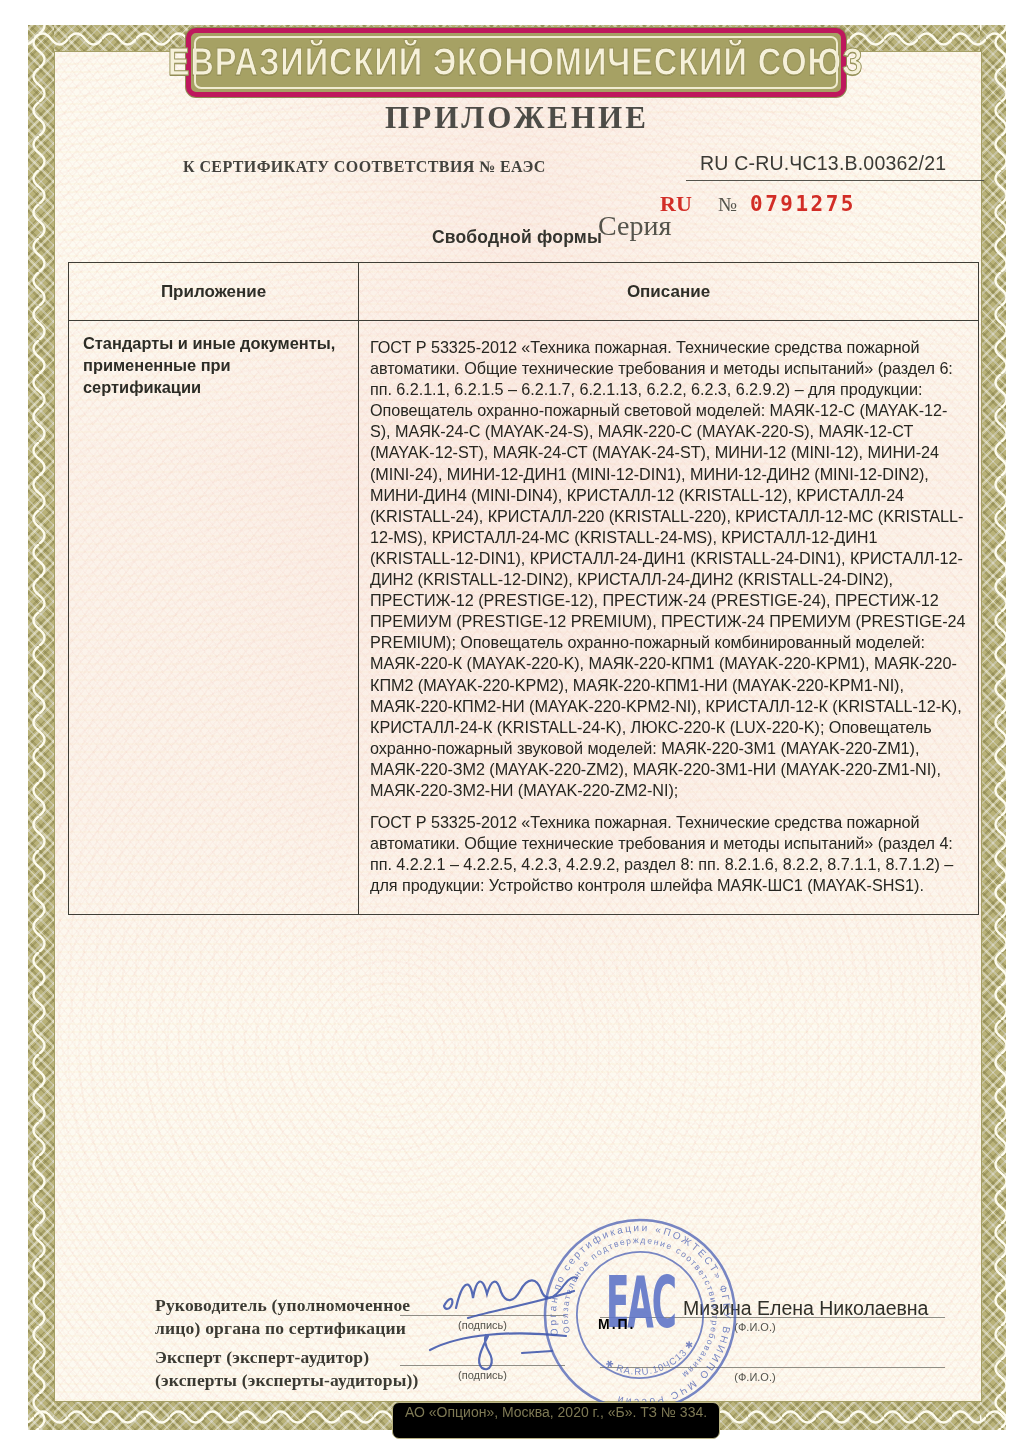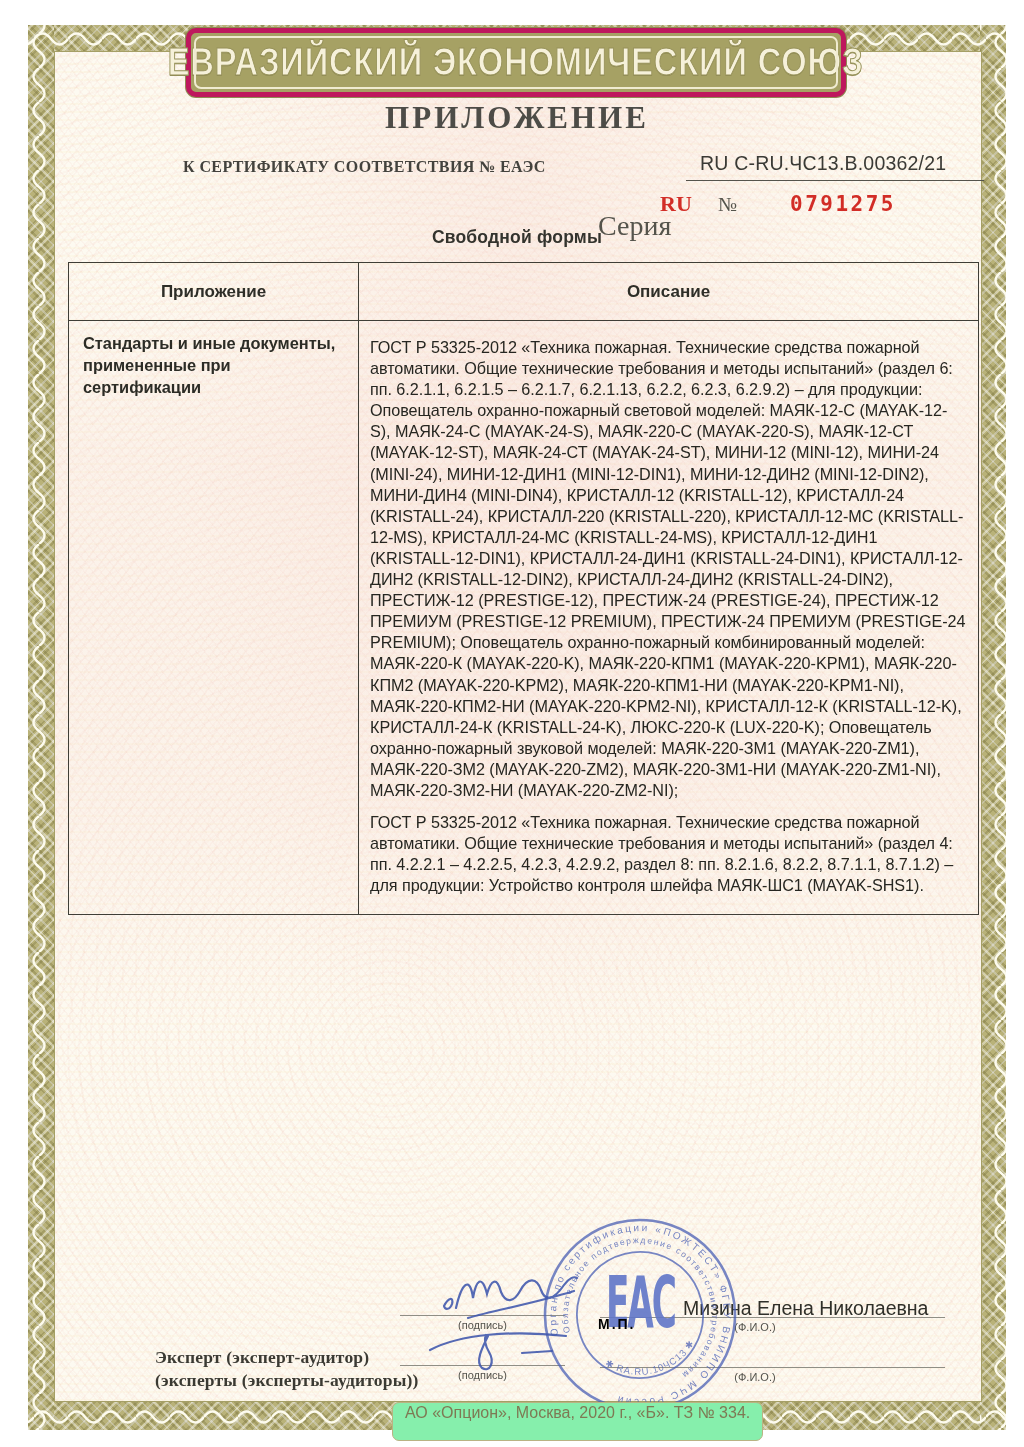--- a/index.html
+++ b/index.html
@@ -46,21 +46,21 @@
   .cert-number-box{position:absolute;left:686px;top:152px;width:298px;
     border-bottom:1.5px solid #55544c;padding-bottom:5px;}
   .cert-number{font-size:19.5px;color:#3a3a35;padding-left:14px;letter-spacing:.2px;}
   .series-label{position:absolute;left:598px;top:210px;font-family:"Liberation Serif",serif;
     font-size:28px;color:#55544c;}
   .series-value{position:absolute;left:660px;top:191px;font-family:"Liberation Serif",serif;
     font-weight:bold;font-size:22px;color:#d22d26;}
   .number-sign{position:absolute;left:718px;top:193px;font-family:"Liberation Serif",serif;
     font-size:20px;color:#55544c;}
   .form-number{position:absolute;left:750px;top:192px;font-family:"DejaVu Sans Mono",monospace;
-    font-weight:bold;font-size:21px;color:#d22d26;letter-spacing:2.5px;margin-left:40px;}
+    font-weight:bold;font-size:21px;color:#d22d26;letter-spacing:2.5px;}
   .form-type{position:absolute;left:54px;top:227px;width:926px;text-align:center;
     font-weight:bold;font-size:17.5px;color:#33332d;letter-spacing:.2px;}
   
   .cert-table{position:absolute;left:68px;top:262px;width:911px;height:651px;
     border-collapse:collapse;table-layout:fixed;z-index:2;}
   .cert-table th,.cert-table td{border:1.6px solid #3f3e37;}
   .cert-table th{height:55px;font-size:17px;font-weight:bold;color:#2e2e28;text-align:center;}
   .col-appendix{width:290px;}
   .cell-appendix{vertical-align:top;padding:11px 14px;font-weight:bold;font-size:16.4px;
     line-height:22px;color:#2c2c26;}
@@ -91,22 +91,22 @@
   .eac-mark{position:absolute;left:606px;top:1268px;z-index:2;font-family:"DejaVu Sans",sans-serif;
     font-weight:bold;font-size:66px;line-height:1;color:#6076c8;letter-spacing:-4px;
     transform:scaleX(.52) scaleY(1.08);transform-origin:left top;opacity:.9;}
   .mp-mark{position:absolute;left:598px;top:1316px;z-index:4;font-family:Liberation Sans, sans-serif;
     font-weight:bold;font-size:14px;letter-spacing:2px;color:#000000;}
   .handsig{position:absolute;z-index:4;}
   .handsig-1{left:440px;top:1260px;}
   .handsig-2{left:424px;top:1326px;}
   
   .print-info{position:absolute;left:392px;top:1402px;z-index:7;padding:1px 12px 18px 12px;
-    background:#86efac;border:1px solid #b9b383;border-radius:7px;
-    font-size:16px;color:#7e7954;white-space:nowrap;}
+    background:#000000;border:1px solid #b9b383;border-radius:7px;
+    font-size:14px;color:#7e7954;white-space:nowrap;}
 </style>
 </head>
 <body>
 
 <div class="page">
 
   <div class="band band-top"></div>
   <div class="band band-bottom"></div>
   <div class="band band-left"></div>
   <div class="band band-right"></div>
@@ -160,20 +160,21 @@
         <td class="cell-description">
           <div class="desc-wrap">
             <p>ГОСТ Р 53325-2012 «Техника пожарная. Технические средства пожарной автоматики. Общие технические требования и методы испытаний» (раздел 6: пп. 6.2.1.1, 6.2.1.5 – 6.2.1.7, 6.2.1.13, 6.2.2, 6.2.3, 6.2.9.2) – для продукции: Оповещатель охранно-пожарный световой моделей: МАЯК-12-С (MAYAK-12-S), МАЯК-24-С (MAYAK-24-S), МАЯК-220-С (MAYAK-220-S), МАЯК-12-СТ (MAYAK-12-ST), МАЯК-24-СТ (MAYAK-24-ST), МИНИ-12 (MINI-12), МИНИ-24 (MINI-24), МИНИ-12-ДИН1 (MINI-12-DIN1), МИНИ-12-ДИН2 (MINI-12-DIN2), МИНИ-ДИН4 (MINI-DIN4), КРИСТАЛЛ-12 (KRISTALL-12), КРИСТАЛЛ-24 (KRISTALL-24), КРИСТАЛЛ-220 (KRISTALL-220), КРИСТАЛЛ-12-МС (KRISTALL-12-MS), КРИСТАЛЛ-24-МС (KRISTALL-24-MS), КРИСТАЛЛ-12-ДИН1 (KRISTALL-12-DIN1), КРИСТАЛЛ-24-ДИН1 (KRISTALL-24-DIN1), КРИСТАЛЛ-12-ДИН2 (KRISTALL-12-DIN2), КРИСТАЛЛ-24-ДИН2 (KRISTALL-24-DIN2), ПРЕСТИЖ-12 (PRESTIGE-12), ПРЕСТИЖ-24 (PRESTIGE-24), ПРЕСТИЖ-12 ПРЕМИУМ (PRESTIGE-12 PREMIUM), ПРЕСТИЖ-24 ПРЕМИУМ (PRESTIGE-24 PREMIUM); Оповещатель охранно-пожарный комбинированный моделей: МАЯК-220-К (MAYAK-220-K), МАЯК-220-КПМ1 (MAYAK-220-KPM1), МАЯК-220-КПМ2 (MAYAK-220-KPM2), МАЯК-220-КПМ1-НИ (MAYAK-220-KPM1-NI), МАЯК-220-КПМ2-НИ (MAYAK-220-KPM2-NI), КРИСТАЛЛ-12-К (KRISTALL-12-K), КРИСТАЛЛ-24-К (KRISTALL-24-K), ЛЮКС-220-К (LUX-220-K); Оповещатель охранно-пожарный звуковой моделей: МАЯК-220-ЗМ1 (MAYAK-220-ZM1), МАЯК-220-ЗМ2 (MAYAK-220-ZM2), МАЯК-220-ЗМ1-НИ (MAYAK-220-ZM1-NI), МАЯК-220-ЗМ2-НИ (MAYAK-220-ZM2-NI);</p>
             <p>ГОСТ Р 53325-2012 «Техника пожарная. Технические средства пожарной автоматики. Общие технические требования и методы испытаний» (раздел 4: пп. 4.2.2.1 – 4.2.2.5, 4.2.3, 4.2.9.2, раздел 8: пп. 8.2.1.6, 8.2.2, 8.7.1.1, 8.7.1.2) – для продукции: Устройство контроля шлейфа МАЯК-ШС1 (MAYAK-SHS1).</p>
           </div>
         </td>
       </tr>
     </tbody>
   </table>
 
+  <div class="sig-label lbl-head">Руководитель (уполномоченное лицо) органа по сертификации</div>
   <div class="sig-label lbl-expert">Эксперт (эксперт-аудитор) (эксперты (эксперты-аудиторы))</div>
 
   <div class="sig-line line-sign-1"></div>
   <div class="sig-line line-name-1"></div>
   <div class="sig-line line-sign-2"></div>
   <div class="sig-line line-name-2"></div>
 
   <div class="sig-caption cap-sign-1">(подпись)</div>
   <div class="sig-caption cap-name-1">(Ф.И.О.)</div>
   <div class="sig-caption cap-sign-2">(подпись)</div>

